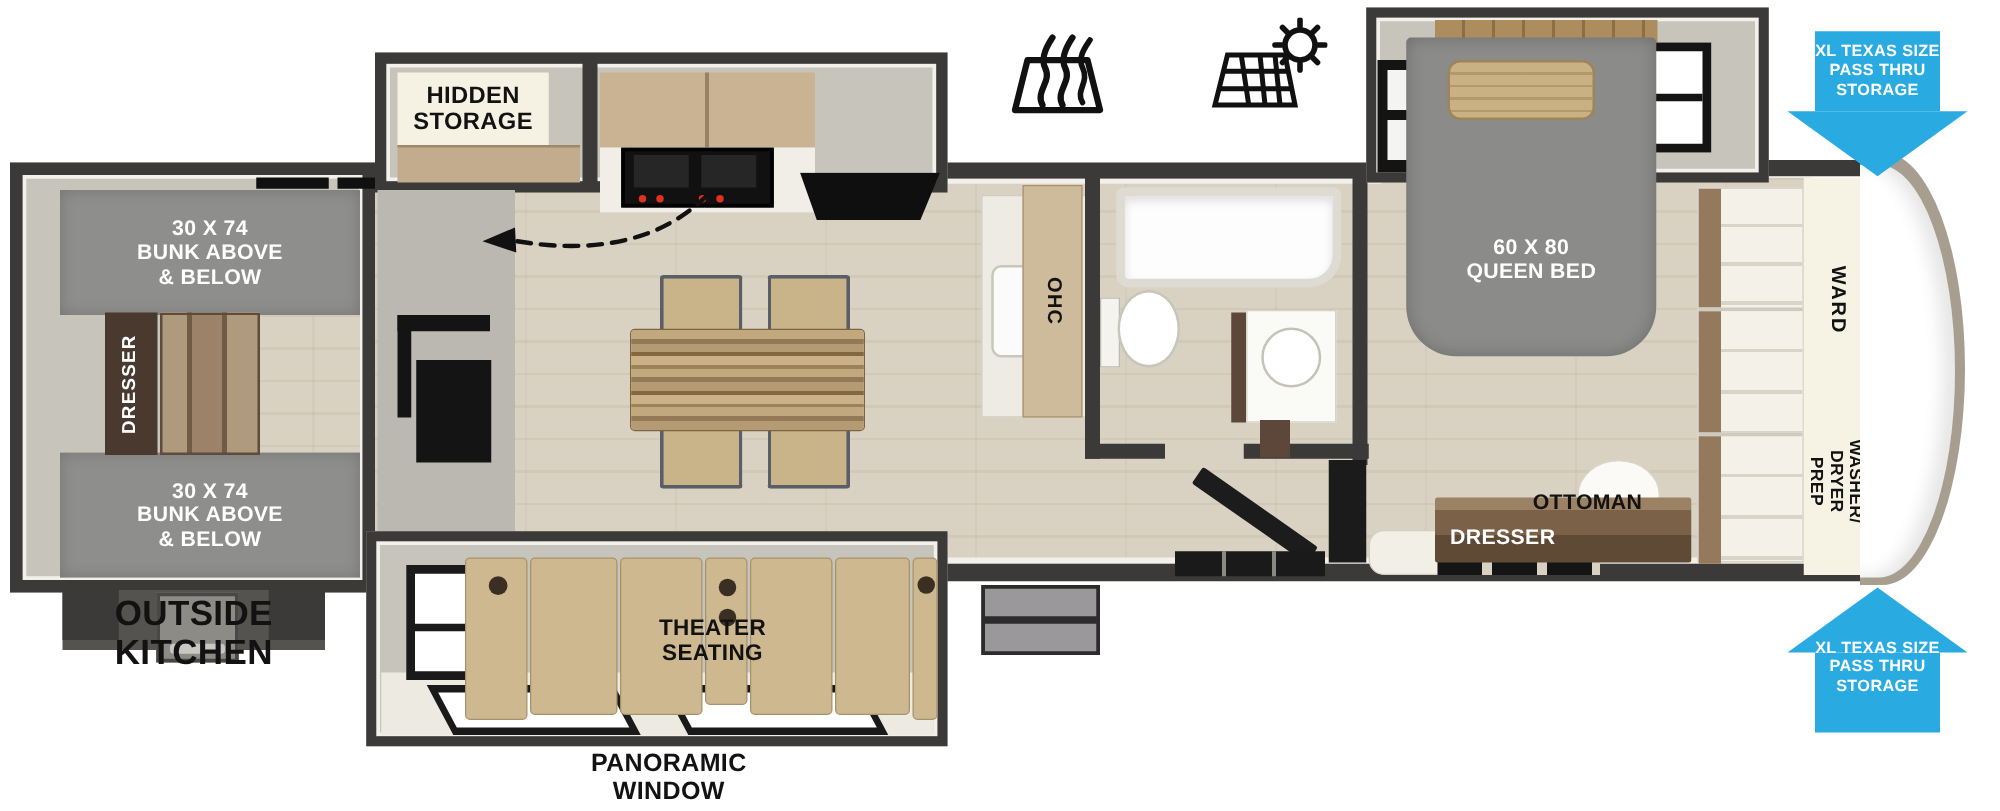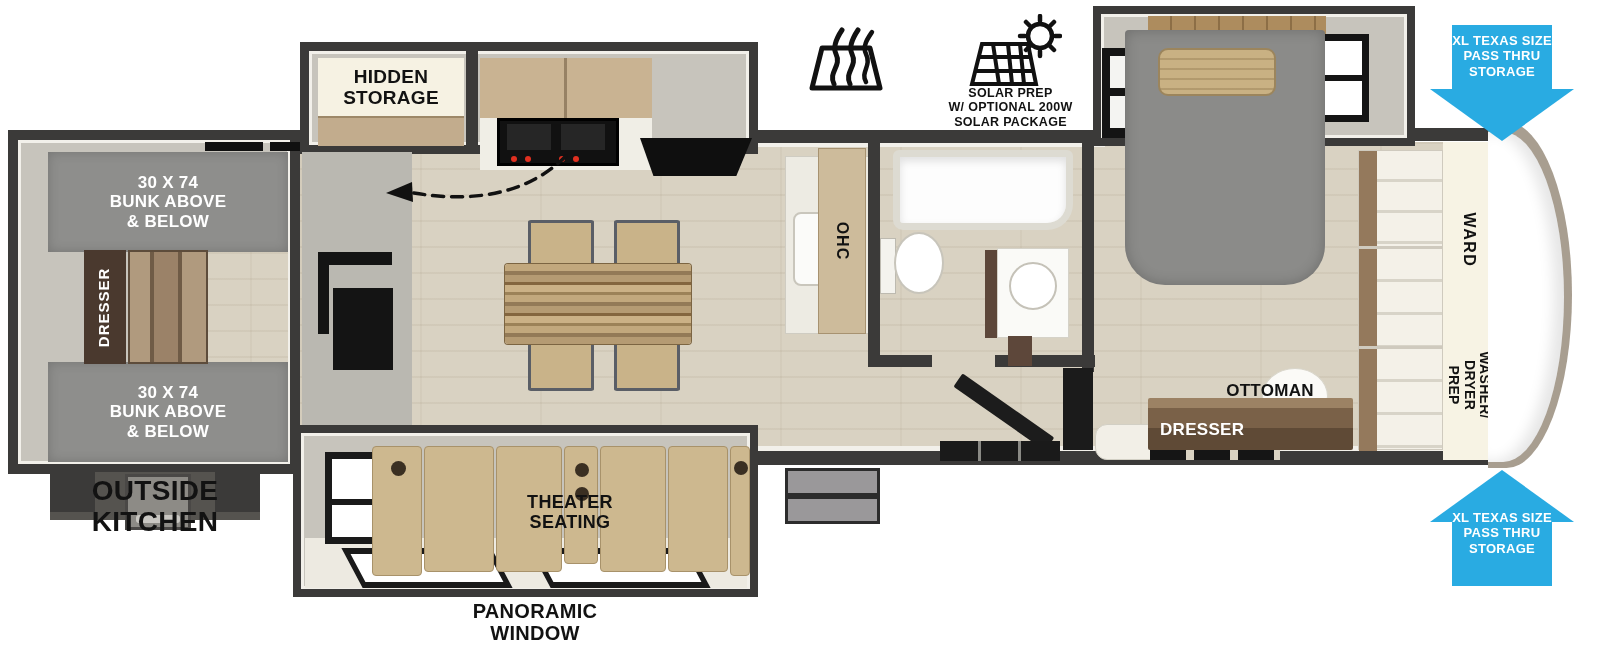--- a/index.html
+++ b/index.html
@@ -62,21 +62,21 @@
   <div class="abs" style="left:215px;top:472px;width:45px;height:40px;background:#3b3a39;"></div>
   <div class="abs" style="left:125px;top:474px;width:66px;height:56px;background:#8d8b86;border:3px solid #4a4846;box-sizing:border-box;">
     <div class="abs" style="left:8px;bottom:4px;width:44px;height:8px;background:#c9c7c2;border-radius:3px;"></div>
   </div>
   <div class="abs lbl" style="left:65px;top:475px;width:180px;font-size:28px;">OUTSIDE
 KITCHEN</div>
 
   <div class="abs slidebox" style="left:300px;top:42px;width:458px;height:112px;"></div>
   <div class="abs wall" style="left:466px;top:44px;width:12px;height:108px;"></div>
 
-  <div class="abs" style="left:318px;top:58px;width:146px;height:58px;background:#f6f2e3;">
+  <div class="abs" style="left:318px;top:58px;width:121px;height:58px;background:#f6f2e3;">
     <div class="abs lbl flexc" style="left:0;top:0;width:100%;height:100%;font-size:19px;"><span style="white-space:pre-line;">HIDDEN
 STORAGE</span></div>
   </div>
   <div class="abs" style="left:318px;top:116px;width:146px;height:28px;background:#c2ac8d;border-top:2px solid #9d8868;"></div>
 
   <div class="abs" style="left:480px;top:58px;width:172px;height:60px;background:#c9b392;
        background-image:linear-gradient(90deg,transparent 0 84px,rgba(90,70,45,.45) 84px 87px,transparent 87px);"></div>
   <div class="abs" style="left:480px;top:118px;width:172px;height:52px;background:#f0eee6;"></div>
   <div class="abs" style="left:497px;top:118px;width:122px;height:48px;background:#111111;box-shadow:inset 0 0 0 3px #000;">
     <div class="abs" style="left:10px;top:6px;width:44px;height:26px;background:#262626;"></div>
@@ -168,24 +168,26 @@
     <div class="abs" style="left:8px;top:8px;width:30px;height:32px;background:#f4f4f2;"></div>
     <div class="abs" style="left:8px;top:48px;width:30px;height:32px;background:#f4f4f2;"></div>
   </div>
   <div class="abs" style="left:1305px;top:34px;width:64px;height:88px;background:#ffffff;border:7px solid #141414;box-sizing:border-box;">
     <div class="abs" style="left:0;top:34px;width:100%;height:6px;background:#141414;"></div>
   </div>
 
   <div class="abs" style="left:1125px;top:30px;width:200px;height:255px;background:#8b8b89;border-radius:4px 4px 40px 40px;box-shadow:inset 0 0 14px rgba(0,0,0,.22);">
     <div class="abs" style="left:33px;top:18px;width:118px;height:48px;background:#c9b183;border:2px solid #9c855c;border-radius:10px;box-sizing:border-box;
          background-image:repeating-linear-gradient(180deg,transparent 0 8px,rgba(110,85,45,.25) 8px 10px);"></div>
+    <div class="abs lbl-w" style="left:0;top:158px;width:100%;font-size:17px;"><span style="white-space:pre-line;">60 X 80
+QUEEN BED</span></div>
   </div>
 
   <div class="abs" style="left:1262px;top:368px;width:66px;height:56px;background:#fbfaf7;border:1px solid #d8d5ca;border-radius:50%;box-sizing:border-box;"></div>
-  <div class="abs lbl" style="left:1180px;top:381px;width:180px;font-size:17px;z-index:5;">OTTOMAN</div>
+  <div class="abs lbl" style="left:1180px;top:392px;width:180px;font-size:17px;z-index:5;">OTTOMAN</div>
   <div class="abs" style="left:1148px;top:398px;width:205px;height:52px;background:linear-gradient(180deg,#9c8264 0 10px,#7a6148 10px 30px,#5f4a36 30px 100%);border-radius:2px;z-index:4;">
     <div class="abs lbl-w" style="left:12px;top:22px;width:120px;font-size:17px;text-align:left;">DRESSER</div>
   </div>
   <div class="abs" style="left:1150px;top:448px;width:130px;height:12px;
        background:repeating-linear-gradient(90deg,#151515 0 36px,#d9d2c2 36px 44px);"></div>
 
   <div class="abs" style="left:1358px;top:150px;width:85px;height:300px;background:#f4f1e8;border:1px solid #cfcabe;box-sizing:border-box;">
     <div class="abs" style="left:0;top:0;width:100%;height:98px;border-bottom:3px solid #cfcabe;box-sizing:border-box;background:linear-gradient(90deg,#94795c 0 18px,transparent 18px);background-size:100% 100%;
          background-image:linear-gradient(90deg,#94795c 0 18px,transparent 18px),repeating-linear-gradient(180deg,transparent 0 28px,#d8d4c8 28px 31px);"></div>
     <div class="abs" style="left:0;top:98px;width:100%;height:100px;border-bottom:3px solid #cfcabe;box-sizing:border-box;
@@ -218,23 +220,20 @@
     <g stroke="#111" stroke-width="4" fill="none">
       <path d="M20,30 L66,30 L74,70 L10,70 Z"></path>
       <path d="M31,30 L37,70 M46,30 L50,70 M58,30 L62,70"></path>
       <path d="M17,43 L70,43 M14,57 L72,57"></path>
     </g>
     <circle cx="78" cy="22" r="12" fill="none" stroke="#111" stroke-width="4.5"></circle>
     <g stroke="#111" stroke-width="4.5" stroke-linecap="round">
       <path d="M78,2 L78,7 M78,37 L78,42 M58,22 L63,22 M93,22 L98,22 M64,8 L68,12 M88,32 L92,36 M92,8 L88,12 M68,32 L64,36"></path>
     </g>
   </svg>
-  <div class="abs lbl" style="left:928px;top:86px;width:165px;font-size:12.5px;line-height:1.15;">SOLAR PREP
-W/ OPTIONAL 200W
-SOLAR PACKAGE</div>
 
   <div class="abs" style="left:1430px;top:25px;width:144px;height:118px;z-index:6;">
     <div class="abs" style="left:22px;top:0;width:100px;height:64px;background:#29abe2;"></div>
     <div class="abs tri-down" style="left:0;top:64px;"></div>
     <div class="abs lbl-w" style="left:0;top:8px;width:144px;font-size:13px;line-height:1.18;">XL TEXAS SIZE
 PASS THRU
 STORAGE</div>
   </div>
   <div class="abs" style="left:1430px;top:470px;width:144px;height:118px;z-index:6;">
     <div class="abs tri-up" style="left:0;top:0;"></div>

